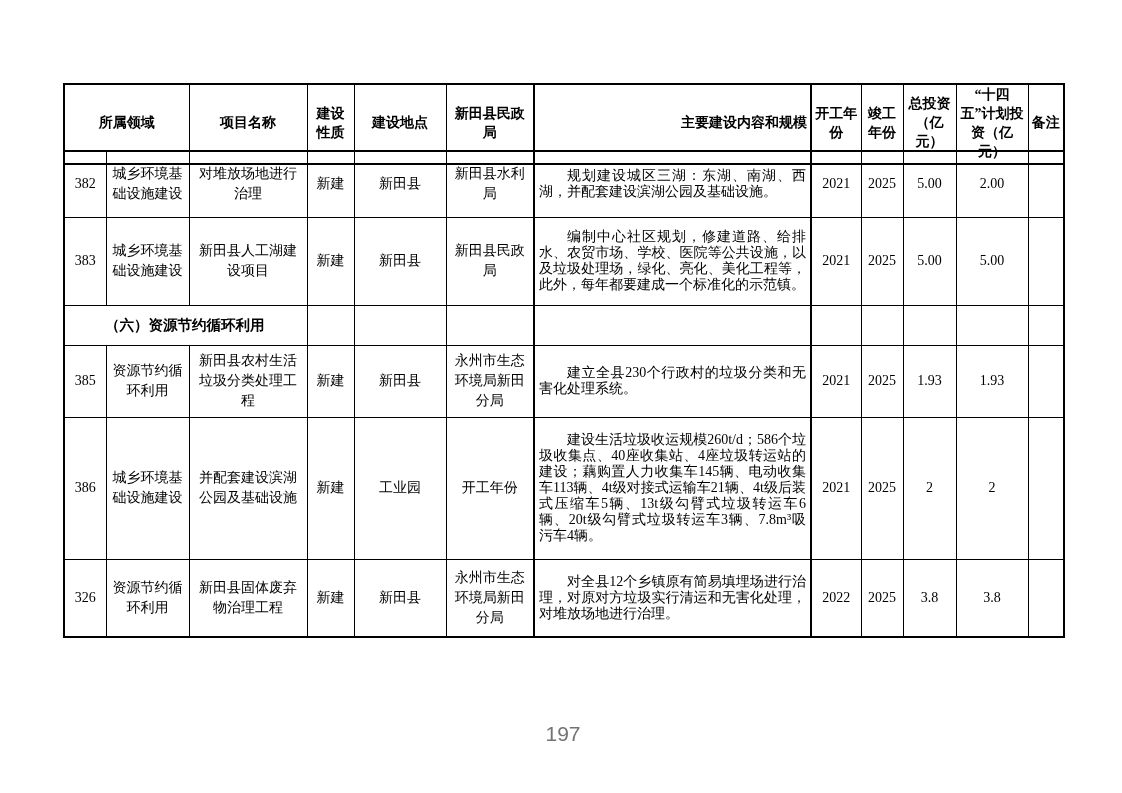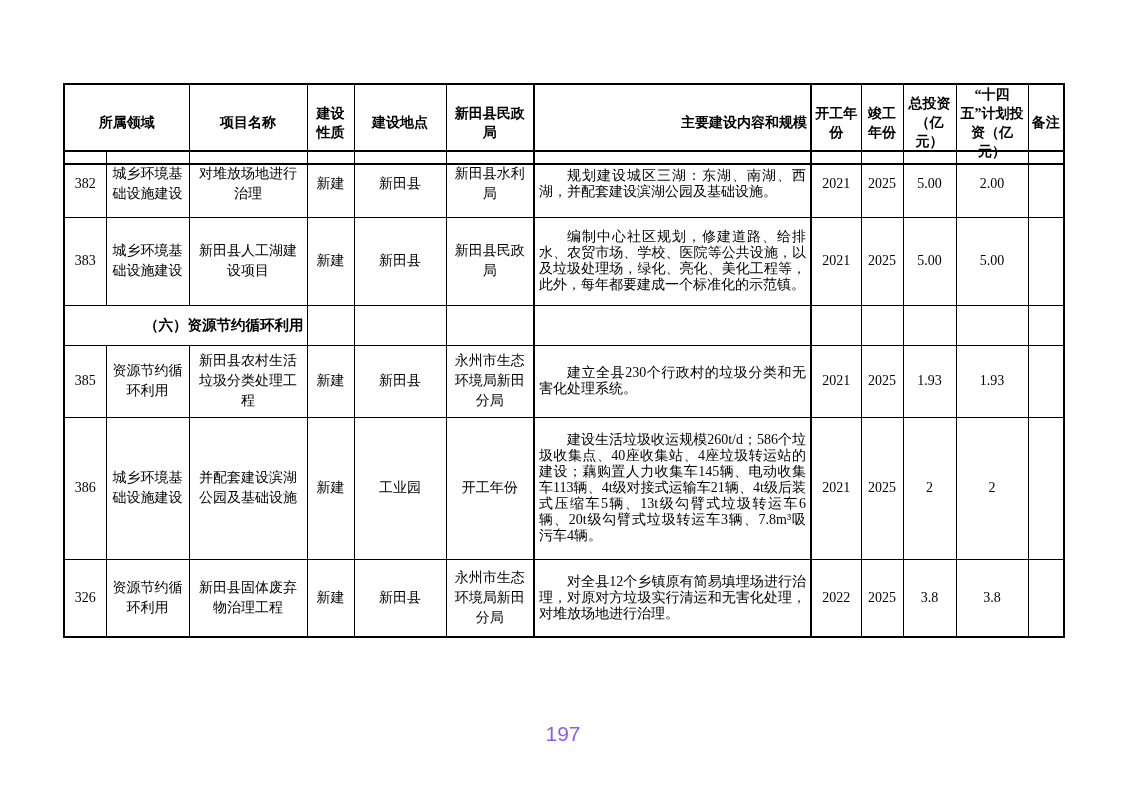--- a/index.html
+++ b/index.html
@@ -34,30 +34,30 @@
   td.content{
     text-align:justify;
     text-indent:2em;
     line-height:16px;
     padding:2px 4px;
     margin-top:28px;
   }
   th.content{text-align:right;padding-left:6px;}
   td.remark{vertical-align:bottom;padding-bottom:2px;}
   td.section{
-    text-align:right;
+    text-align:left;
     font-weight:bold;
     padding-left:40px;
     font-size:14.5px;
   }
   .page-number{
     position:absolute;top:722px;left:63px;width:1000px;
     text-align:center;
     font-family:"Liberation Sans","DejaVu Sans",sans-serif;
-    font-size:21px;color:#8b5cf6;
+    font-size:21px;color:#737373;
   }
 </style>
 </head>
 <body>
 
 <div class="page">
 
   <table class="tbl header-tbl">
     <colgroup>
       <col style="width:42px">

